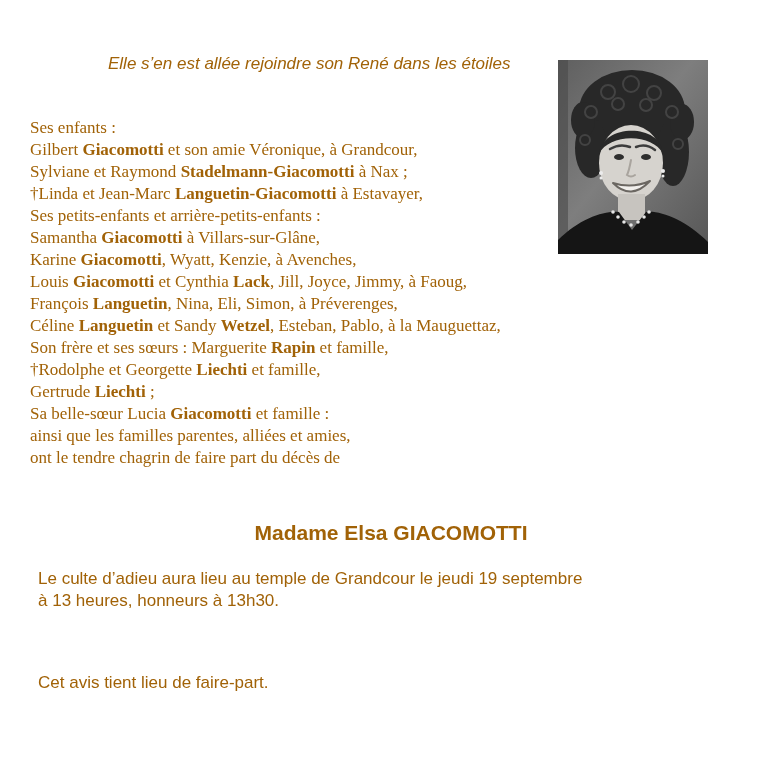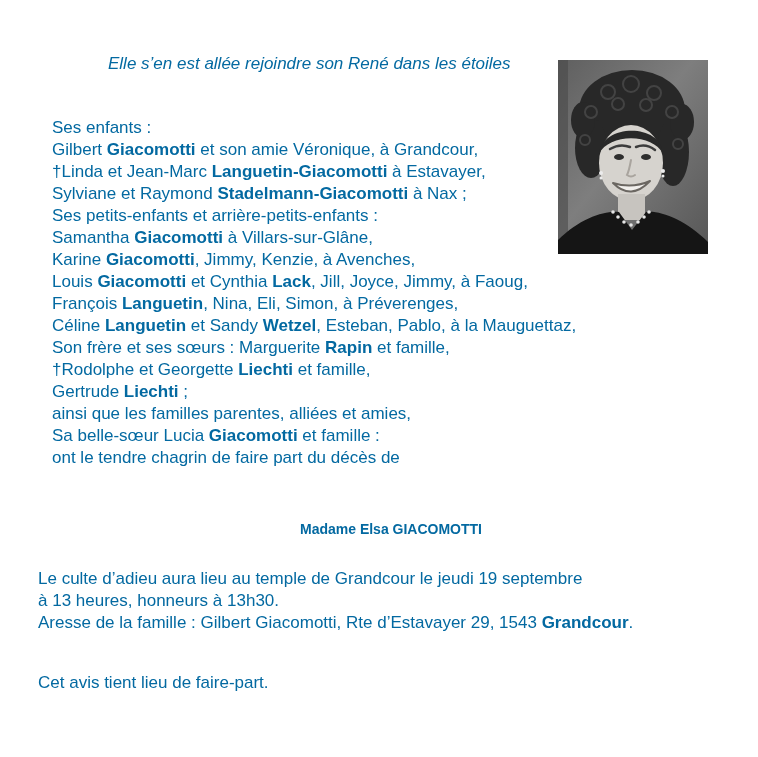--- a/index.html
+++ b/index.html
@@ -1,37 +1,37 @@
 <!DOCTYPE html>
 <html><head>
 <meta charset="utf-8">
 <style>
   * { margin:0; padding:0; box-sizing:border-box; }
   html, body { background:#ffffff; }
   .page {
     position:relative; width:758px; height:757px;
-    background:#ffffff; color:#0369a1;
+    background:#ffffff; color:#a16207;
     font-family:"Liberation Sans","DejaVu Sans",sans-serif;
     font-size:17px; overflow:hidden;
   }
   .epigraph {
     position:absolute; left:108px; top:54px;
     font-style:italic; white-space:nowrap;
   }
   .photo {
     position:absolute; left:558px; top:60px; width:150px; height:194px;
   }
   .photo svg { display:block; width:150px; height:194px; }
   .family {
-    position:absolute; left:52px; top:117px;
-    line-height:22px; white-space:nowrap;
+    position:absolute; left:30px; top:117px;
+    line-height:22px; white-space:nowrap;font-family:Liberation Serif, serif;
   }
   .title {
     position:absolute; left:38px; top:521px; width:706px;
-    text-align:center; font-weight:bold; font-size:14px; white-space:nowrap;
+    text-align:center; font-weight:bold; font-size:21px; white-space:nowrap;
   }
   .notice {
     position:absolute; left:38px; top:568px;
     line-height:22px; white-space:nowrap;
   }
   .closing {
     position:absolute; left:38px; top:673px; width:706px;
     text-align:left; white-space:nowrap;
   }
   .b { font-weight:bold; }
@@ -108,39 +108,38 @@
         <circle cx="80" cy="162" r="1.8"></circle>
           <circle cx="86" cy="157" r="1.8"></circle>
         <circle cx="91" cy="152" r="1.8"></circle>
       </g>
     </svg>
   </div>
 
   <div class="family">
       <div class="line"><span>Ses enfants :</span></div>
       <div class="line"><span>Gilbert </span><span class="b">Giacomotti</span><span> et son amie Véronique, à Grandcour,</span></div>
+      <div class="line"><span>Sylviane et Raymond </span><span class="b">Stadelmann-Giacomotti</span><span> à Nax ;</span></div>
       <div class="line"><span>†Linda et Jean-Marc </span><span class="b">Languetin-Giacomotti</span><span> à Estavayer,</span></div>
-      <div class="line"><span>Sylviane et Raymond </span><span class="b">Stadelmann-Giacomotti</span><span> à Nax ;</span></div>
       <div class="line"><span>Ses petits-enfants et arrière-petits-enfants :</span></div>
       <div class="line"><span>Samantha </span><span class="b">Giacomotti</span><span> à Villars-sur-Glâne,</span></div>
-      <div class="line"><span>Karine </span><span class="b">Giacomotti</span><span>, Jimmy, Kenzie, à Avenches,</span></div>
+      <div class="line"><span>Karine </span><span class="b">Giacomotti</span><span>, Wyatt, Kenzie, à Avenches,</span></div>
       <div class="line"><span>Louis </span><span class="b">Giacomotti</span><span> et Cynthia </span><span class="b">Lack</span><span>, Jill, Joyce, Jimmy, à Faoug,</span></div>
       <div class="line"><span>François </span><span class="b">Languetin</span><span>, Nina, Eli, Simon, à Préverenges,</span></div>
       <div class="line"><span>Céline </span><span class="b">Languetin</span><span> et Sandy </span><span class="b">Wetzel</span><span>, Esteban, Pablo, à la Mauguettaz,</span></div>
       <div class="line"><span>Son frère et ses sœurs : Marguerite </span><span class="b">Rapin</span><span> et famille,</span></div>
       <div class="line"><span>†Rodolphe et Georgette </span><span class="b">Liechti</span><span> et famille,</span></div>
       <div class="line"><span>Gertrude </span><span class="b">Liechti</span><span> ;</span></div>
+      <div class="line"><span>Sa belle-sœur Lucia </span><span class="b">Giacomotti</span><span> et famille :</span></div>
       <div class="line"><span>ainsi que les familles parentes, alliées et amies,</span></div>
-      <div class="line"><span>Sa belle-sœur Lucia </span><span class="b">Giacomotti</span><span> et famille :</span></div>
       <div class="line"><span>ont le tendre chagrin de faire part du décès de</span></div>
     </div>
 
   <div class="title">Madame Elsa GIACOMOTTI</div>
 
   <div class="notice">
       <div class="line"><span>Le culte d’adieu aura lieu au temple de Grandcour le jeudi 19 septembre</span></div>
       <div class="line"><span>à 13 heures, honneurs à 13h30.</span></div>
-      <div class="line"><span>Aresse de la famille : Gilbert Giacomotti, Rte d’Estavayer 29, 1543 </span><span class="b">Grandcour</span><span>.</span></div>
     </div>
 
   <div class="closing">Cet avis tient lieu de faire-part.</div>
 
 </div>
 
 </body></html>

